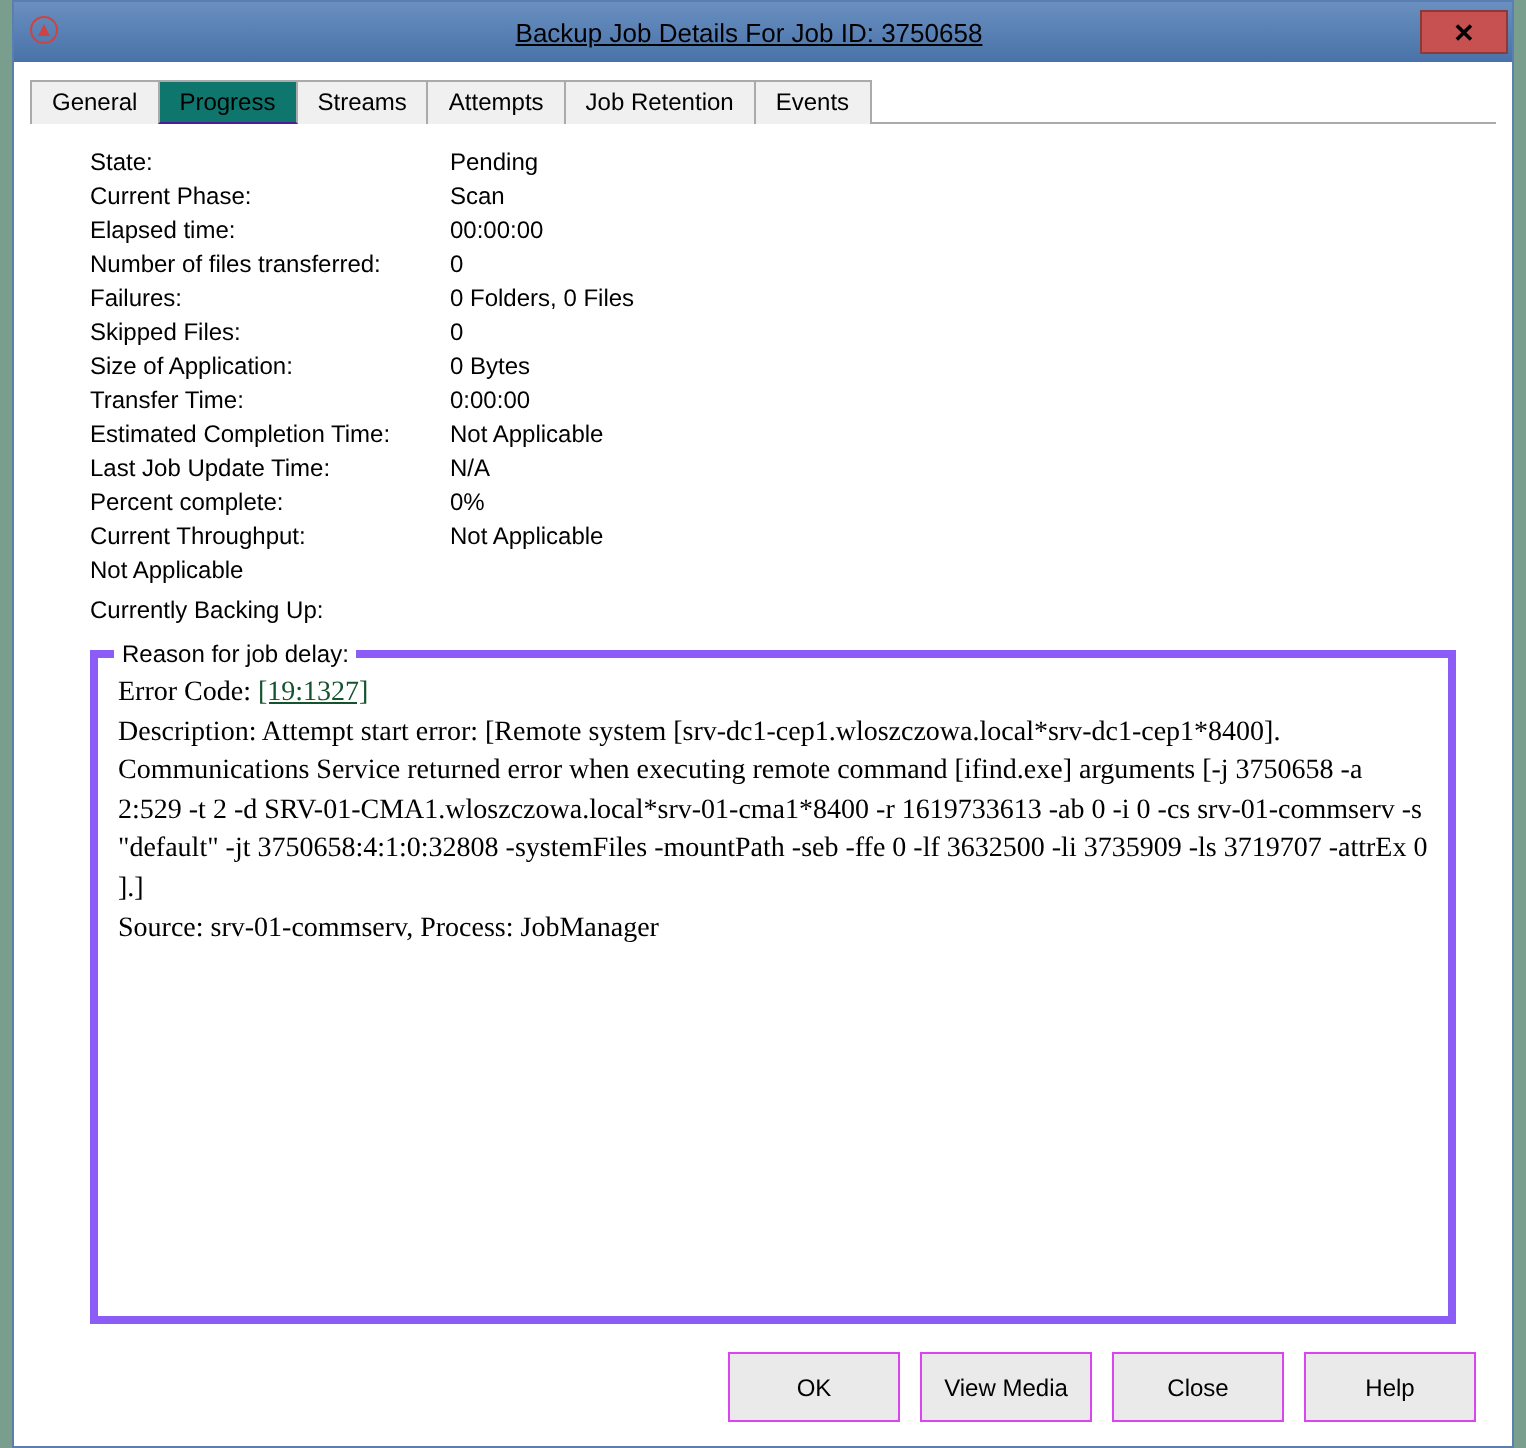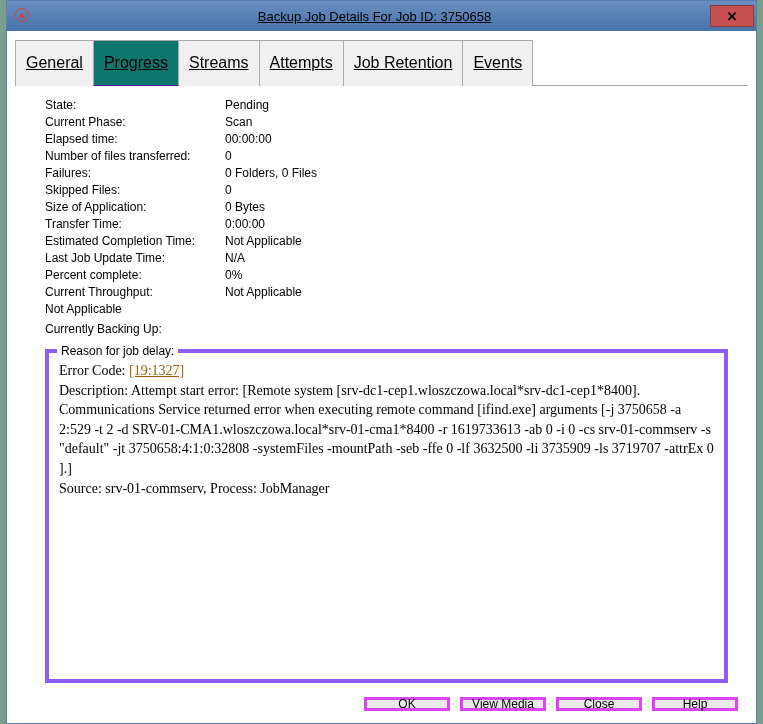--- a/index.html
+++ b/index.html
@@ -62,30 +62,29 @@
     height: calc(100% - 30px);
     display: flex;
     flex-direction: column;
   }
   .tabs {
     display: flex;
     border-bottom: 1px solid #aaa;
     margin-bottom: 8px;
   }
   .tab {
-    padding: 13px 10px;
+    padding: 3px 10px;
     border: 1px solid #aaa;
     border-bottom: none;
     background: #f0f0f0;
     margin-right: -1px;
     cursor: pointer;
-    font-size: 16px;
+    font-size: 12px;
     position: relative;
     top: 1px;
-    text-decoration: underline;
   }
   .tab.active {
     background: #0f766e;
     border-bottom: 1px solid #4c1d95;
     z-index: 1;
   }
   .fields {
     padding: 4px 20px 4px 30px;
   }
   .field-row {
@@ -113,34 +112,34 @@
     background: #fff;
     padding: 0 4px;
     font-size: 12px;
   }
   .delay-text {
     font-family: "Times New Roman", serif;
     font-size: 14px;
     line-height: 1.4;
   }
   .delay-text .link {
-    color: #a16207;
+    color: #14532d;
     text-decoration: underline;
     cursor: pointer;
   }
   .button-row {
     display: flex;
     justify-content: flex-end;
     gap: 10px;
     padding: 4px 10px 4px 0;
   }
   .btn {
     width: 86px;
-    height: 14px;
-    border: 3px solid #d946ef;
+    height: 35px;
+    border: 1px solid #d946ef;
     background: #eaeaea;
     font-size: 12px;
     cursor: pointer;
     display: flex;
     align-items: center;
     justify-content: center;
   }
   .app-icon {
     width:14px; height:14px;
     border: 1px solid #c44;

